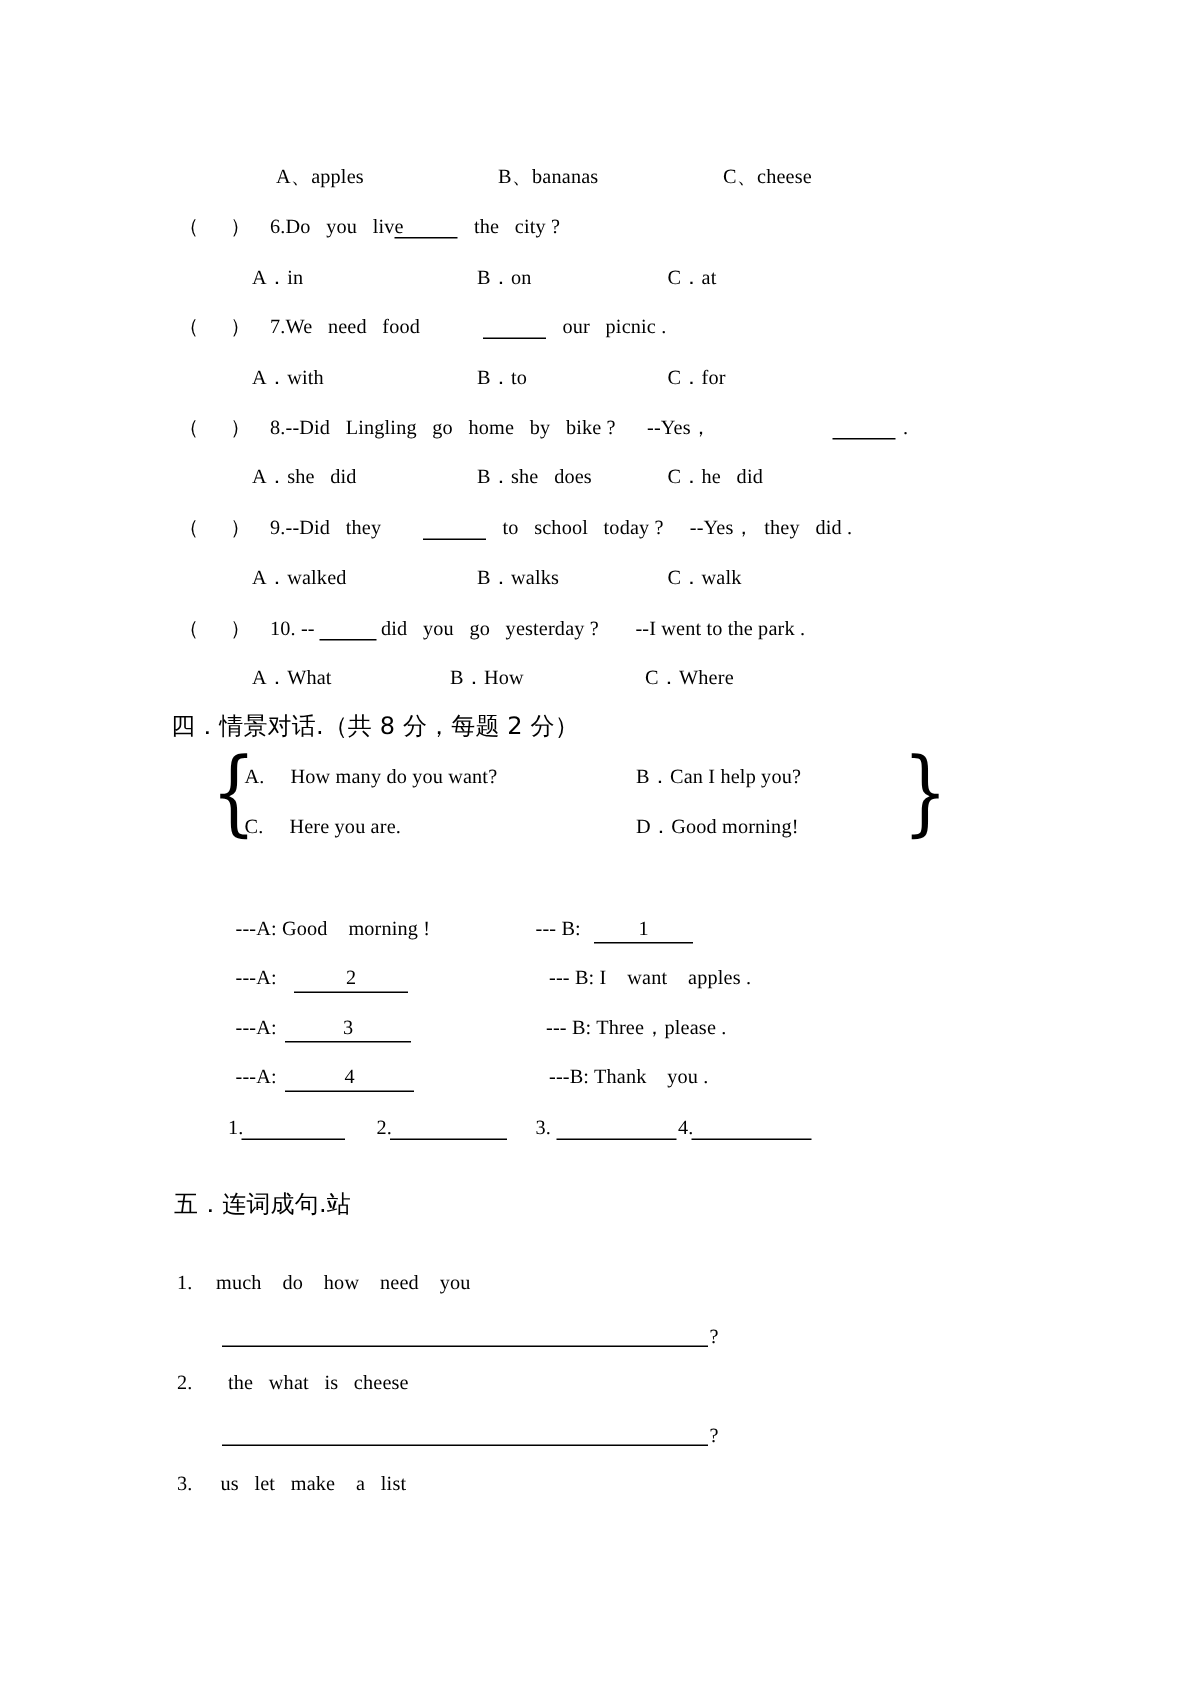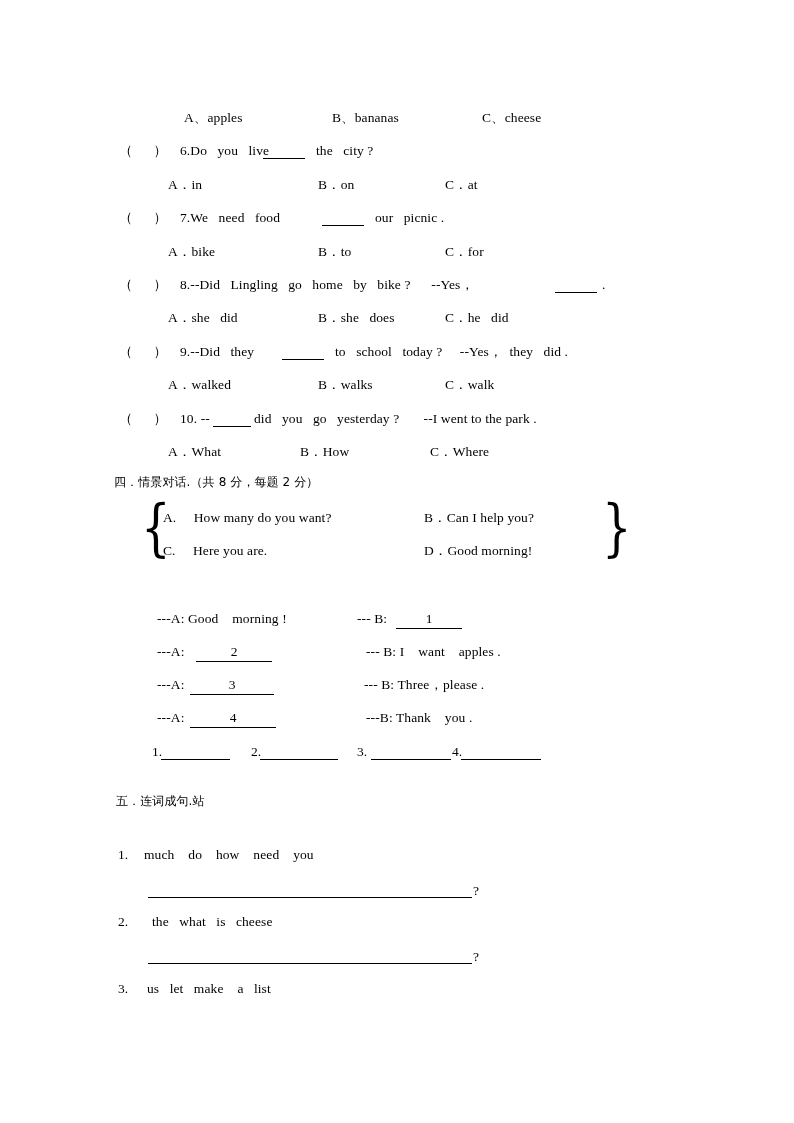--- a/index.html
+++ b/index.html
@@ -24,21 +24,21 @@
   
   .t {
     position: absolute;
     white-space: pre;
     font-size: 13.5px;
     line-height: 1;
     letter-spacing: 0.1px;
   }
   .cn {
     font-family: "DejaVu Sans", "Liberation Sans", sans-serif;
-    font-size: 12px;
+    font-size: 16px;
   }
   .paren {
     font-size: 13.5px;
   }
   
   .blank {
     display: inline-block;
     border-bottom: 1px solid #000;
     vertical-align: baseline;
     height: 0.88em;
@@ -92,21 +92,21 @@
 
   <div class="t" style="left:168px; top:178px;">A．in</div>
   <div class="t" style="left:318px; top:178px;">B．on</div>
   <div class="t" style="left:445px; top:178px;">C．at</div>
 
   <div class="t paren" style="left:119px; top:211px;">（      ）</div>
   <div class="t" style="left:180px; top:211px;">7.We   need   food</div>
   <span class="blank" style="position:absolute; left:321px; top:211px; width:42px;"></span>
   <div class="t" style="left:375px; top:211px;">our   picnic .</div>
 
-  <div class="t" style="left:168px; top:245px;">A．bike</div>
+  <div class="t" style="left:168px; top:245px;">A．with</div>
   <div class="t" style="left:318px; top:245px;">B．to</div>
   <div class="t" style="left:445px; top:245px;">C．for</div>
 
   <div class="t paren" style="left:119px; top:278px;">（      ）</div>
   <div class="t" style="left:180px; top:278px;">8.--Did   Lingling   go   home   by   bike ?      --Yes，</div>
   <span class="blank" style="position:absolute; left:554px; top:278px; width:42px;"></span>
   <div class="t" style="left:602px; top:278px;">.</div>
 
   <div class="t" style="left:168px; top:311px;">A．she   did</div>
   <div class="t" style="left:318px; top:311px;">B．she   does</div>

